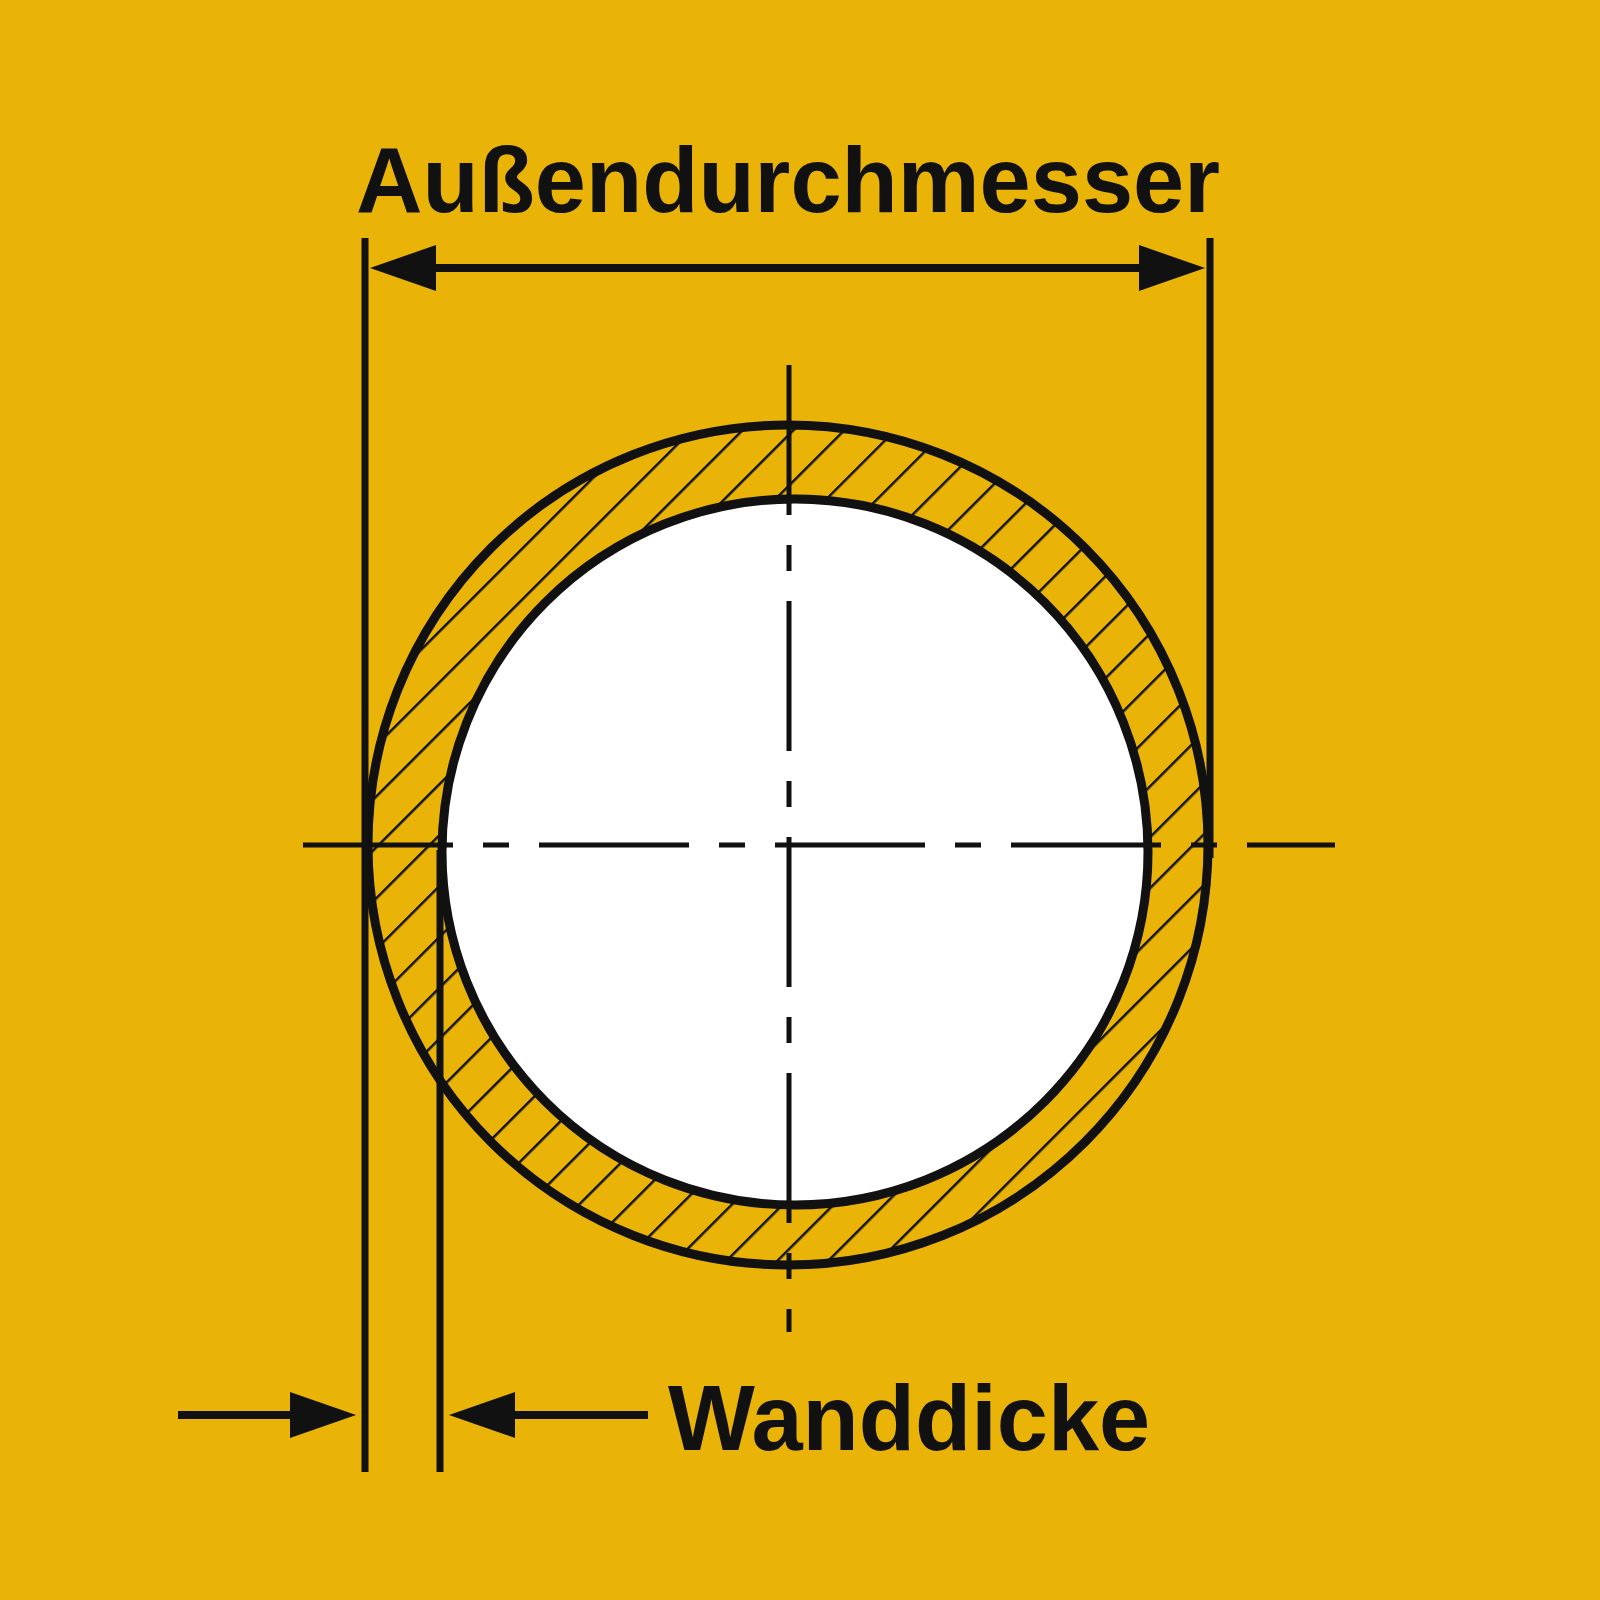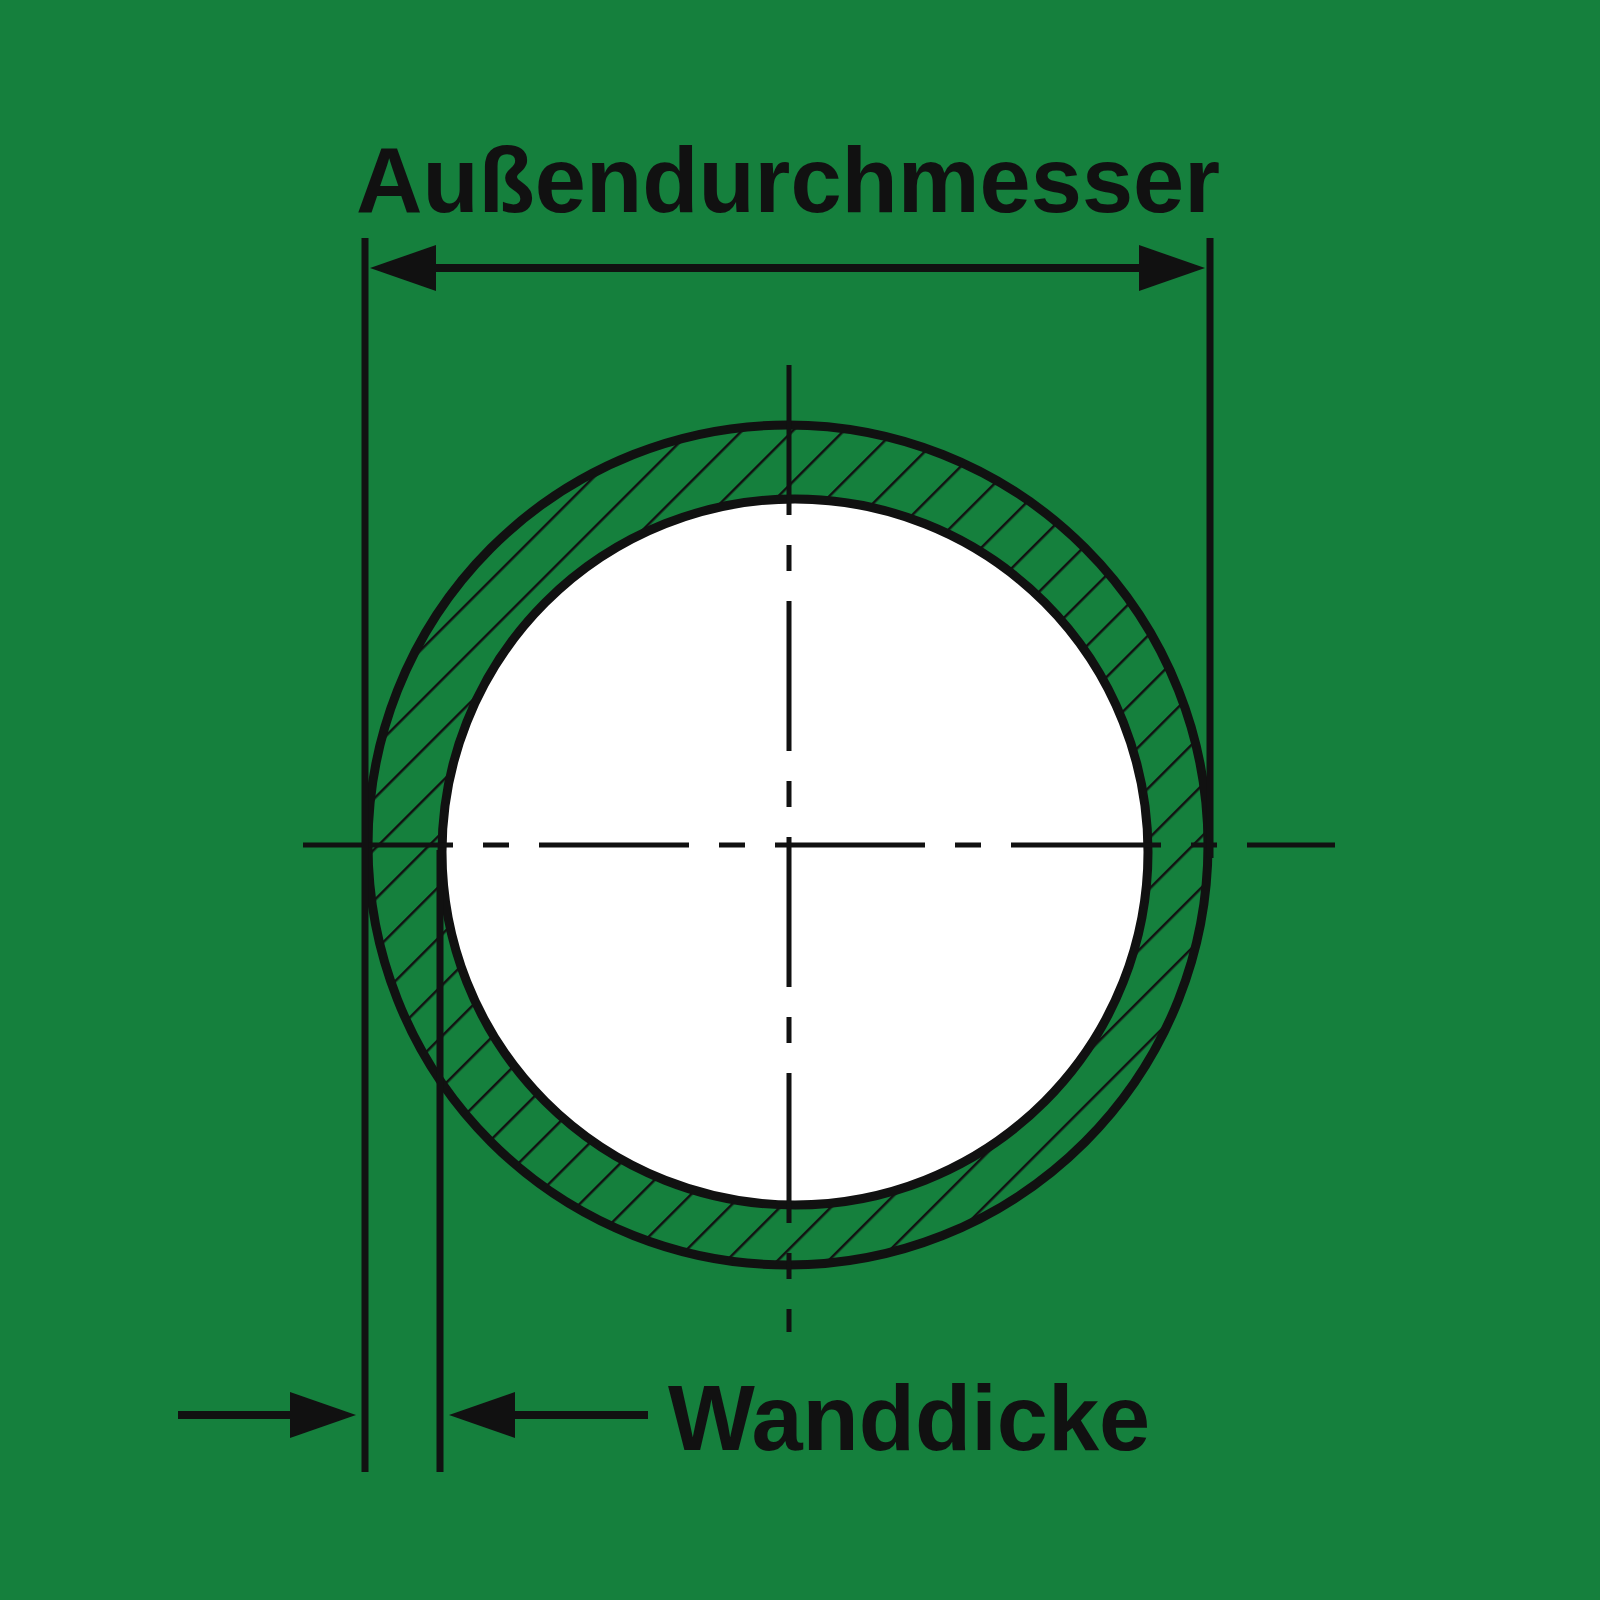--- a/index.html
+++ b/index.html
@@ -4,21 +4,21 @@
 <style>
   html, body {
     margin: 0;
     padding: 0;
     background: #ffffff;
   }
   .stage {
     position: relative;
     width: 1600px;
     height: 1600px;
-    background: #15803d;
+    background: #eab308;
     overflow: hidden;
   }
   svg {
     display: block;
     width: 1600px;
     height: 1600px;
   }
   .ink-stroke {
     stroke: #111111;
     fill: none;

